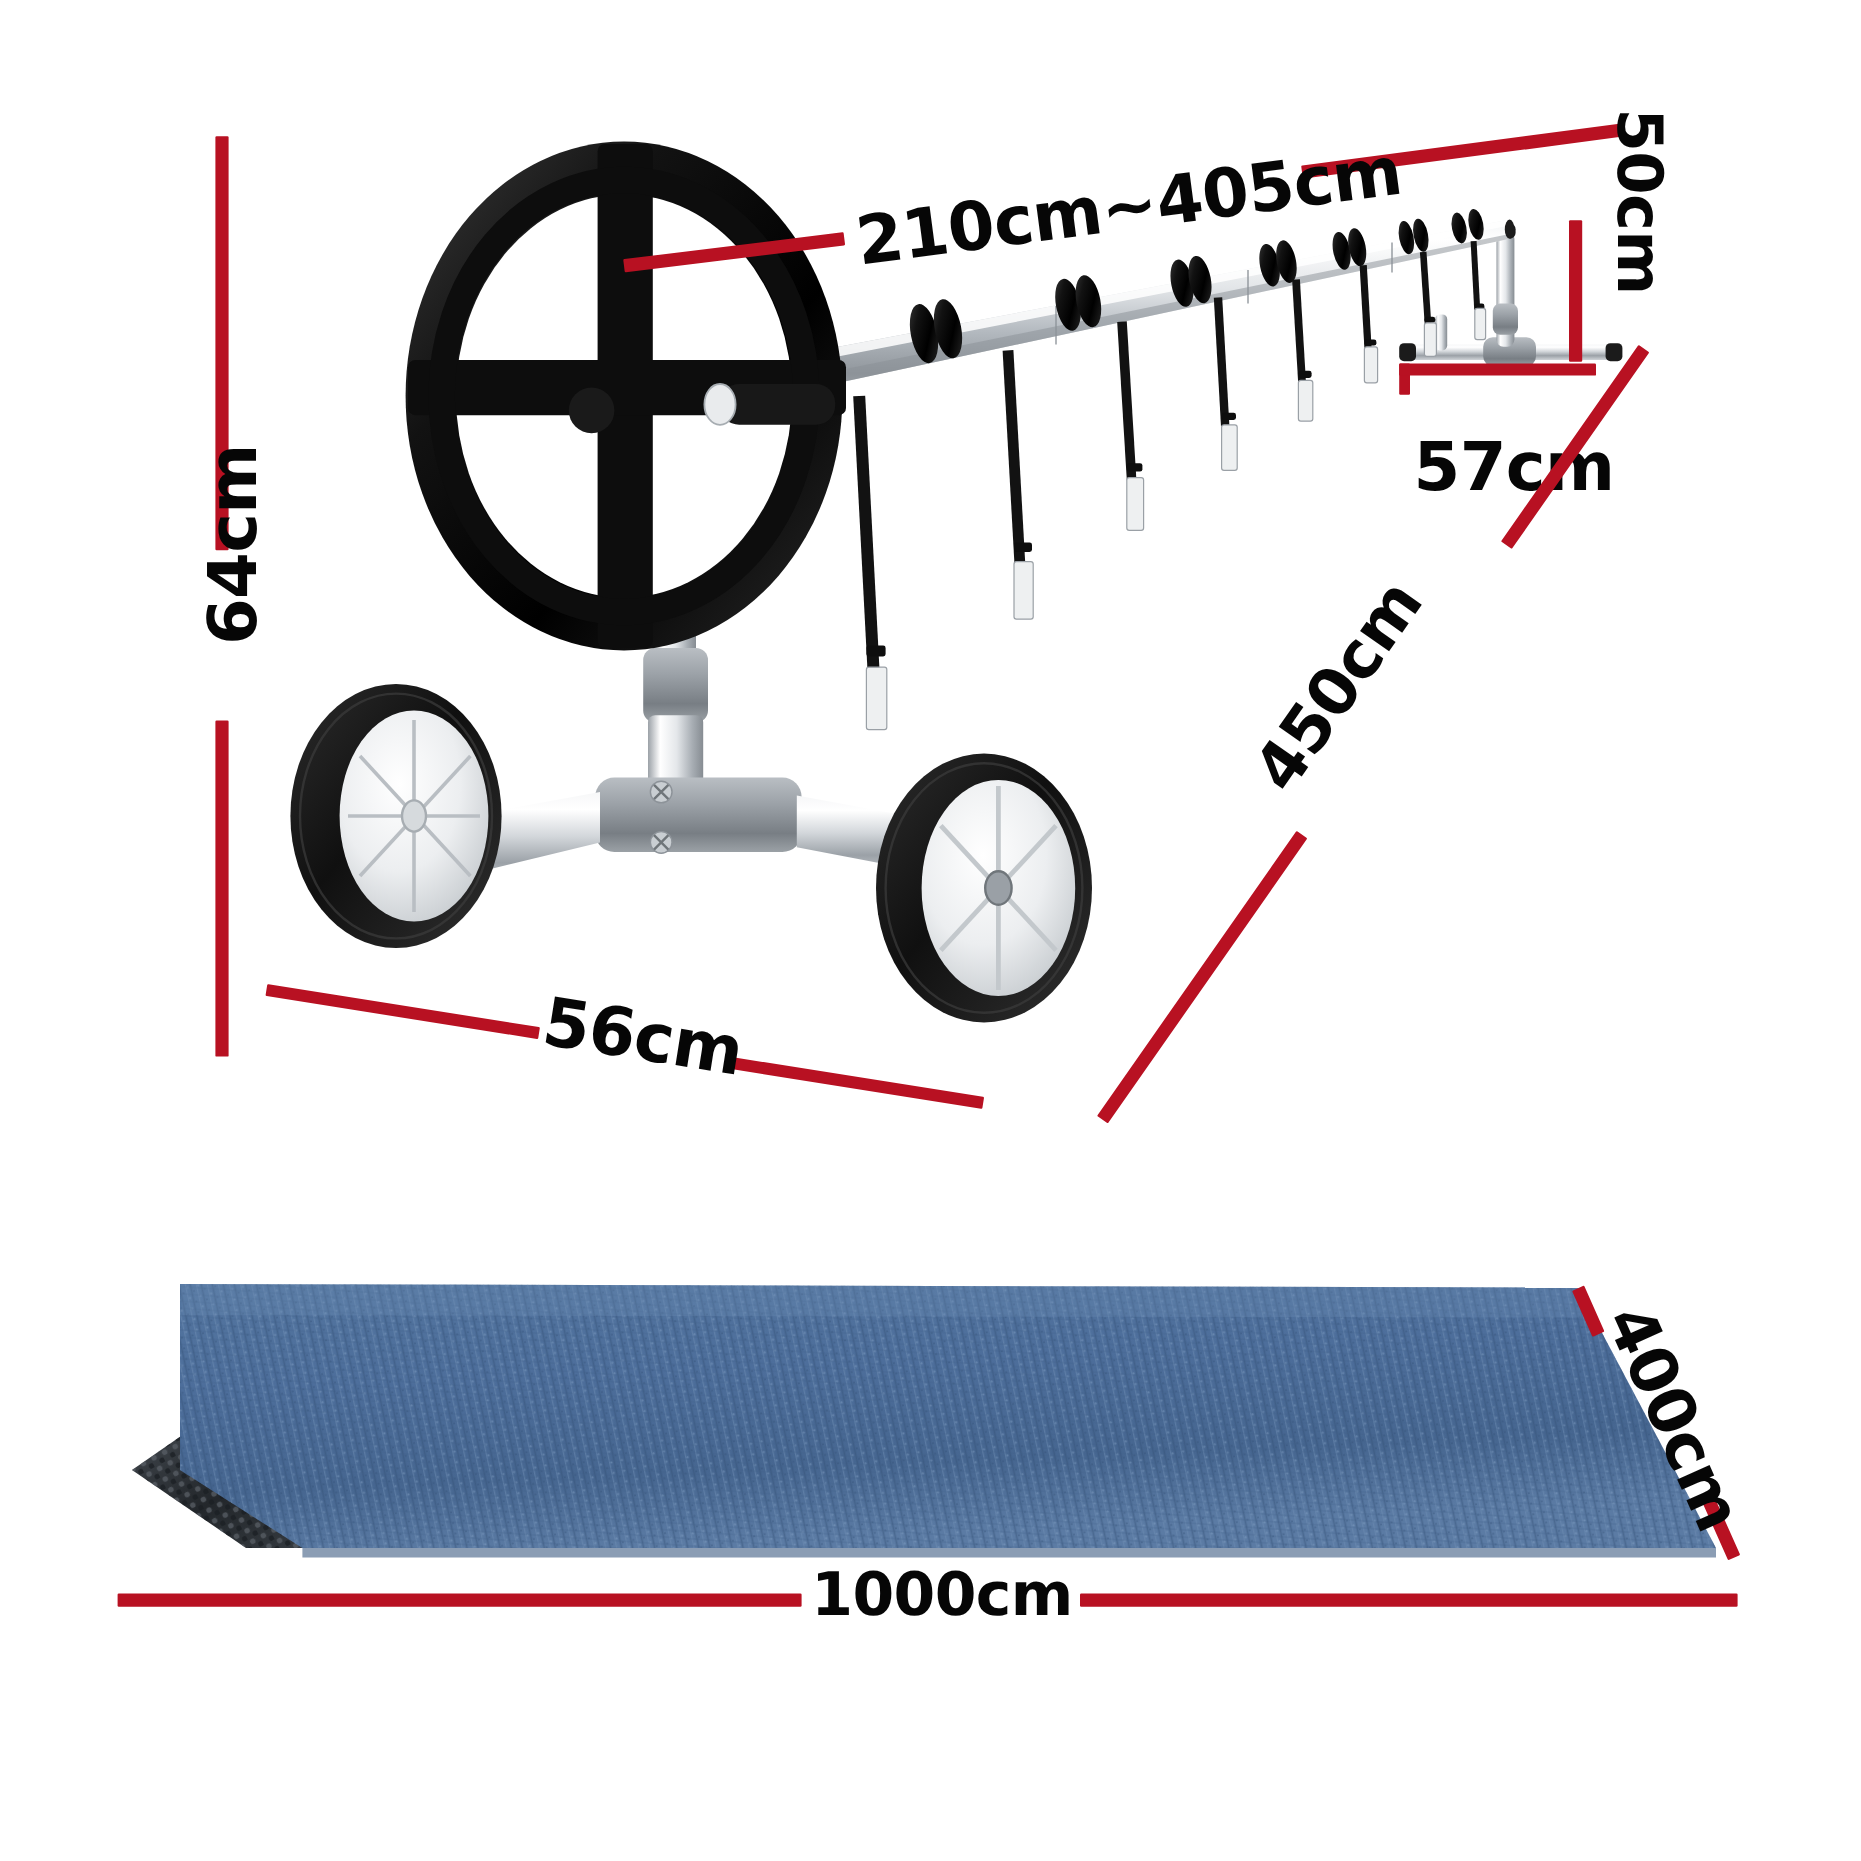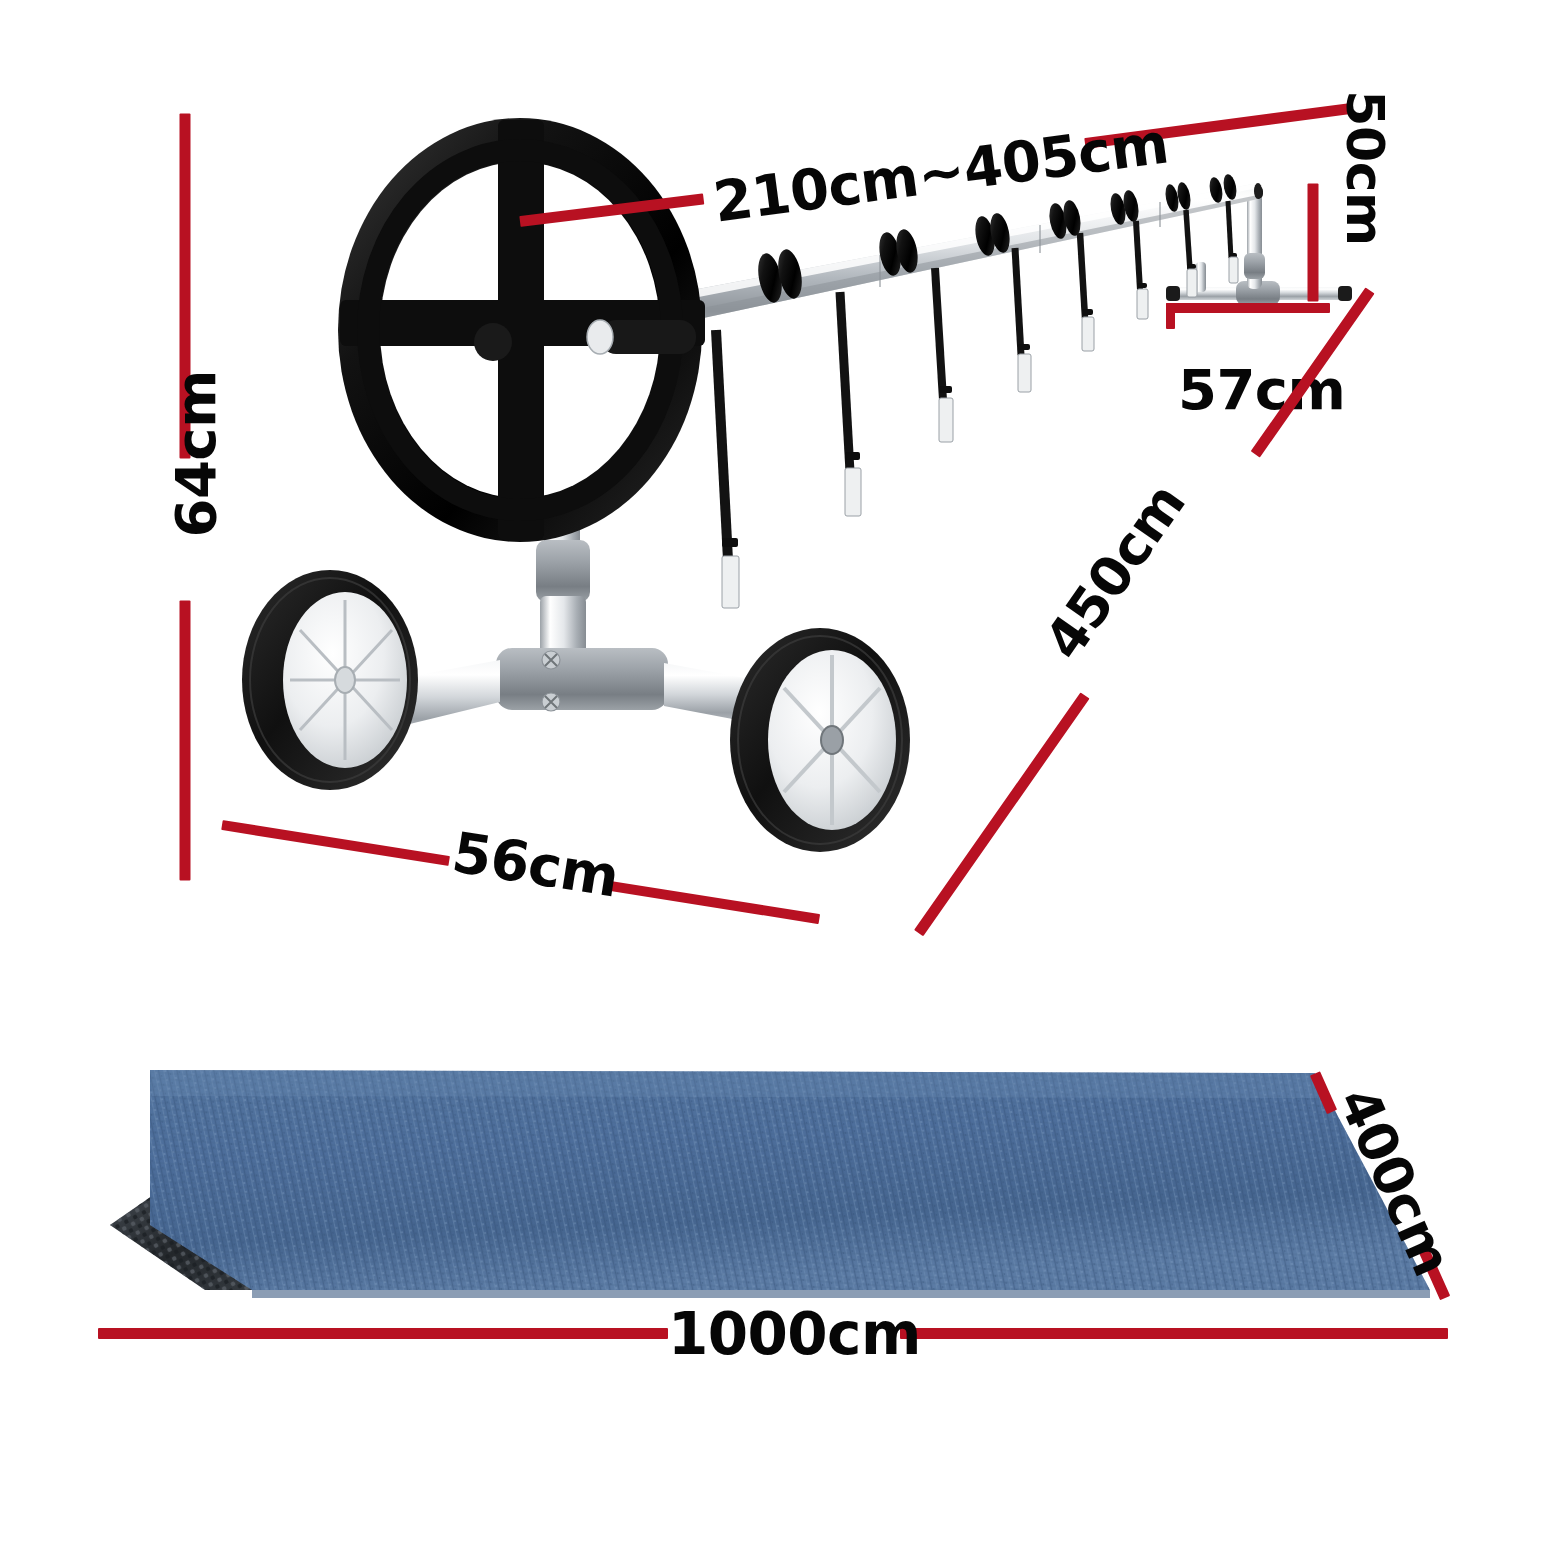--- a/index.html
+++ b/index.html
@@ -338,16 +338,16 @@
 
   <div>
     <div class="dimline" style="left:1315px; top:1068px; width:42px; height:11px; transform:rotate(66deg);"></div>
     <div class="dimline" style="left:1424px; top:1245px; width:52px; height:11px; transform:rotate(66deg);"></div>
     <div class="dimlabel" style="left:1280px; top:1150px; width:230px; text-align:center; font-size:54px; transform:rotate(66deg);">400cm</div>
   </div>
 
   <div>
     <div class="dimline" style="left:98px; top:1328px; width:570px; height:11px;"></div>
     <div class="dimline" style="left:900px; top:1328px; width:548px; height:11px;"></div>
-    <div class="dimlabel" style="left:668px; top:1300px; width:234px; font-size:58px;">1000cm</div>
+    <div class="dimlabel" style="left:668px; top:1300px; width:234px; text-align:center; font-size:50px;">1000cm</div>
   </div>
 
 </div>
 
 </body></html>

